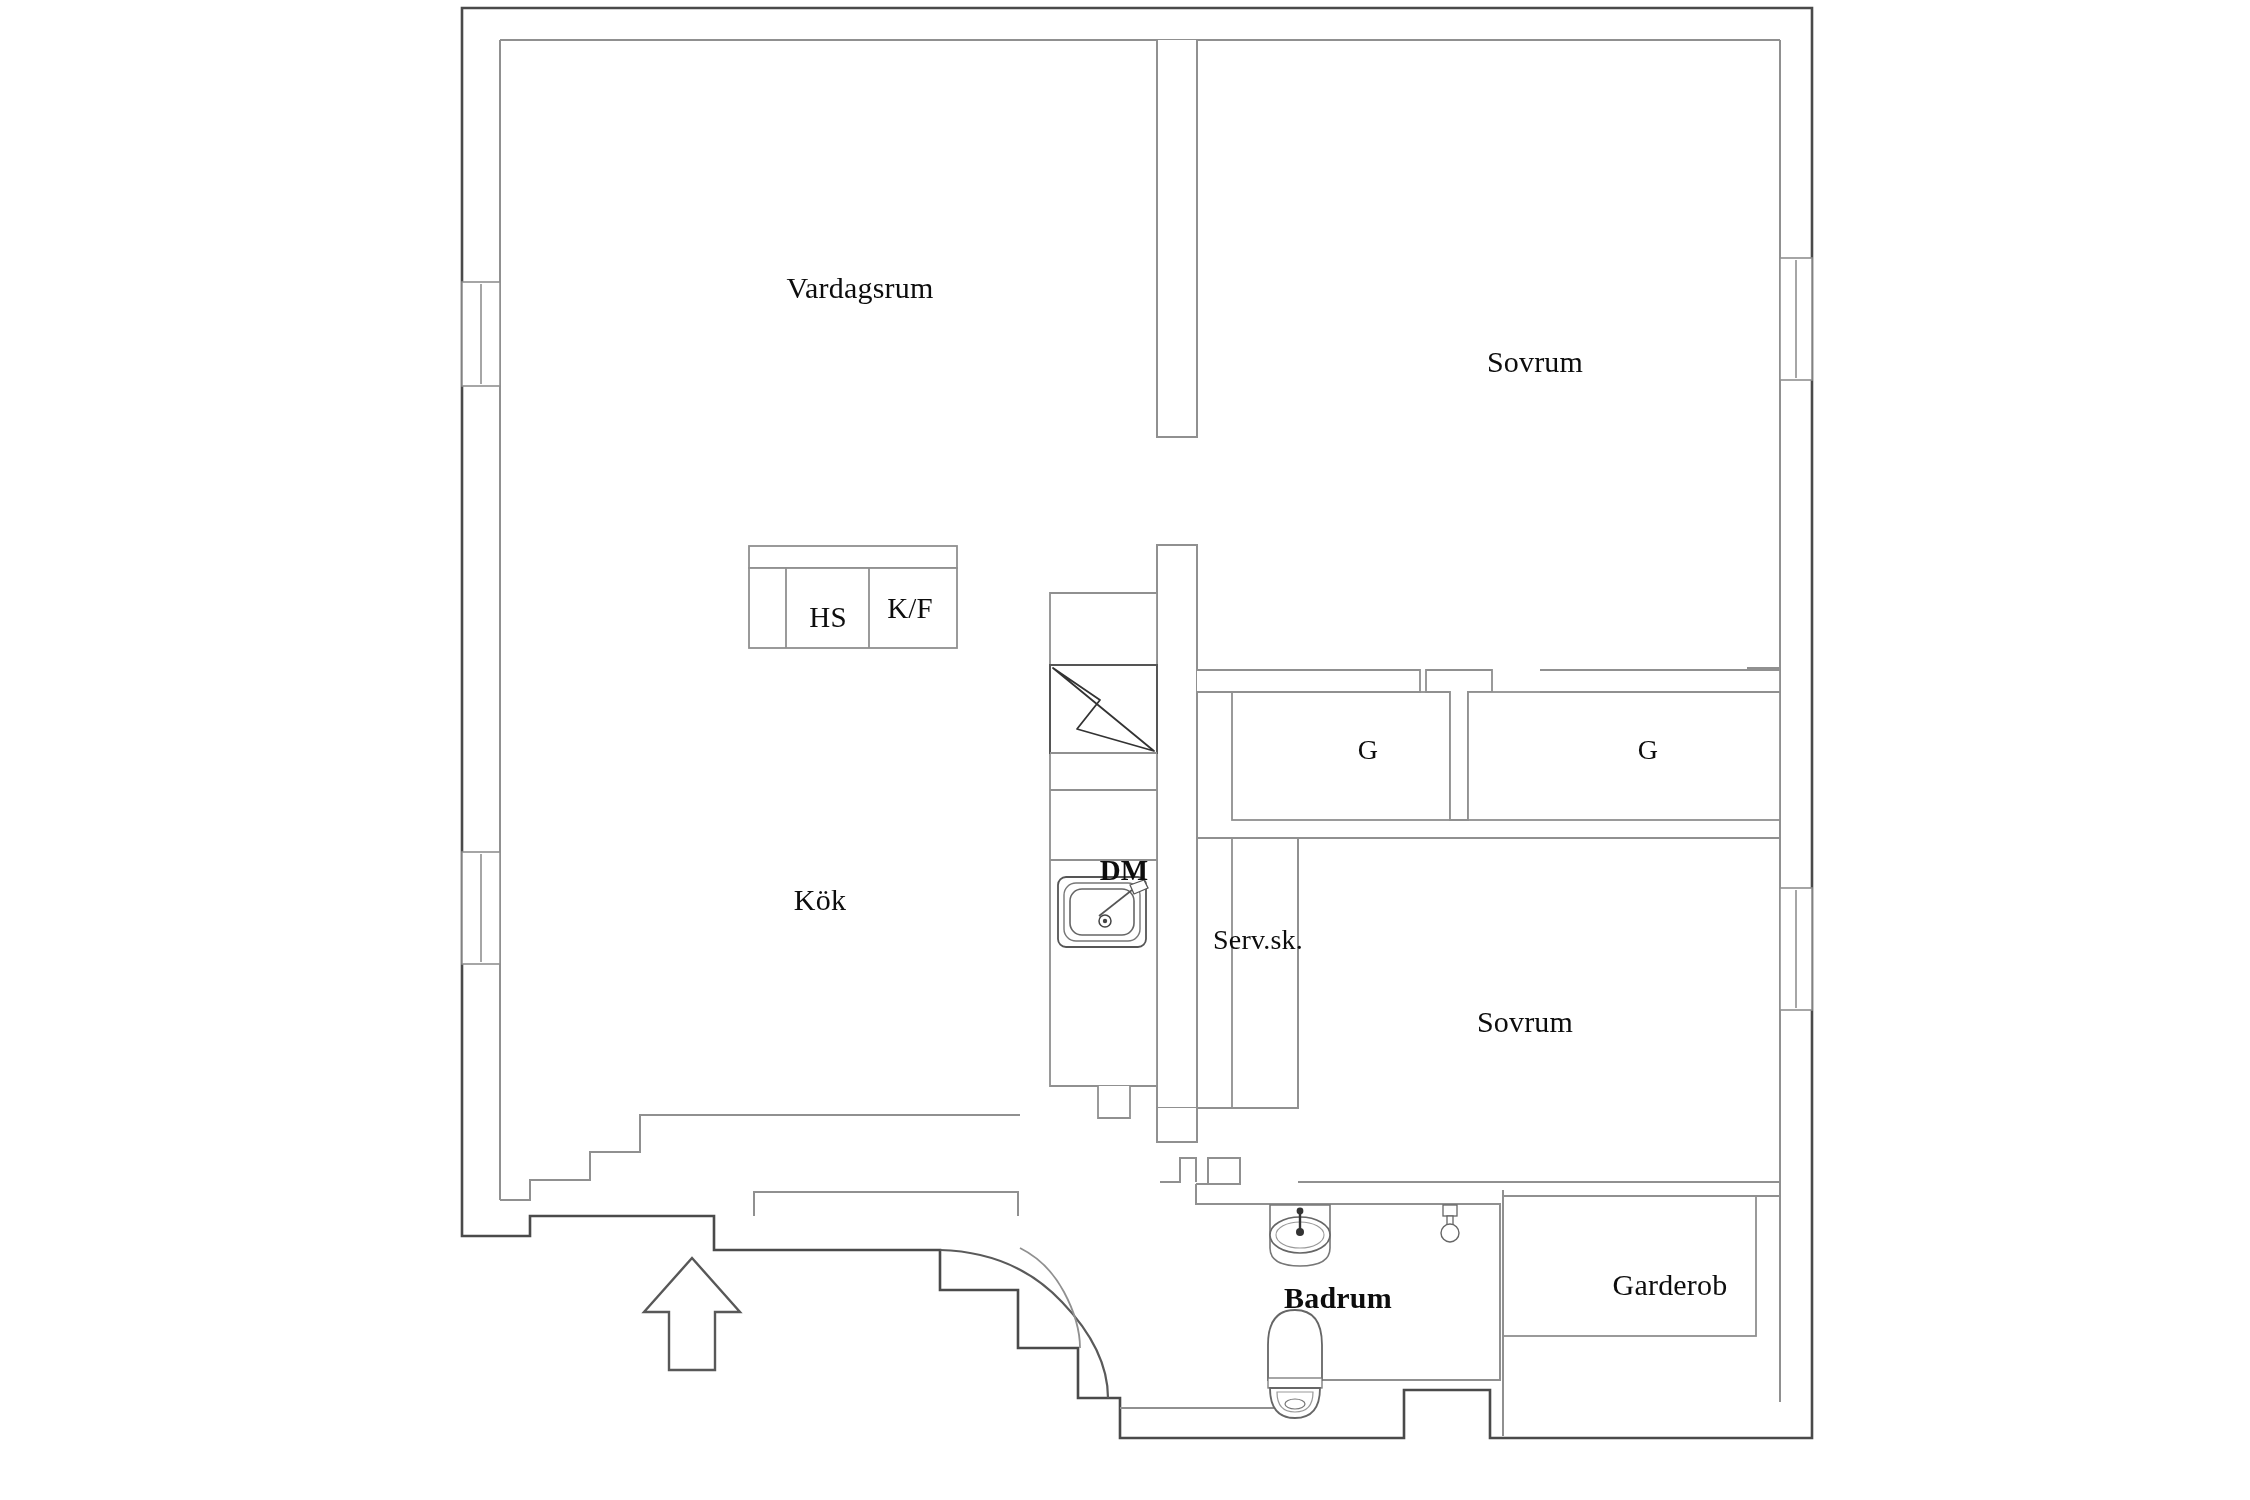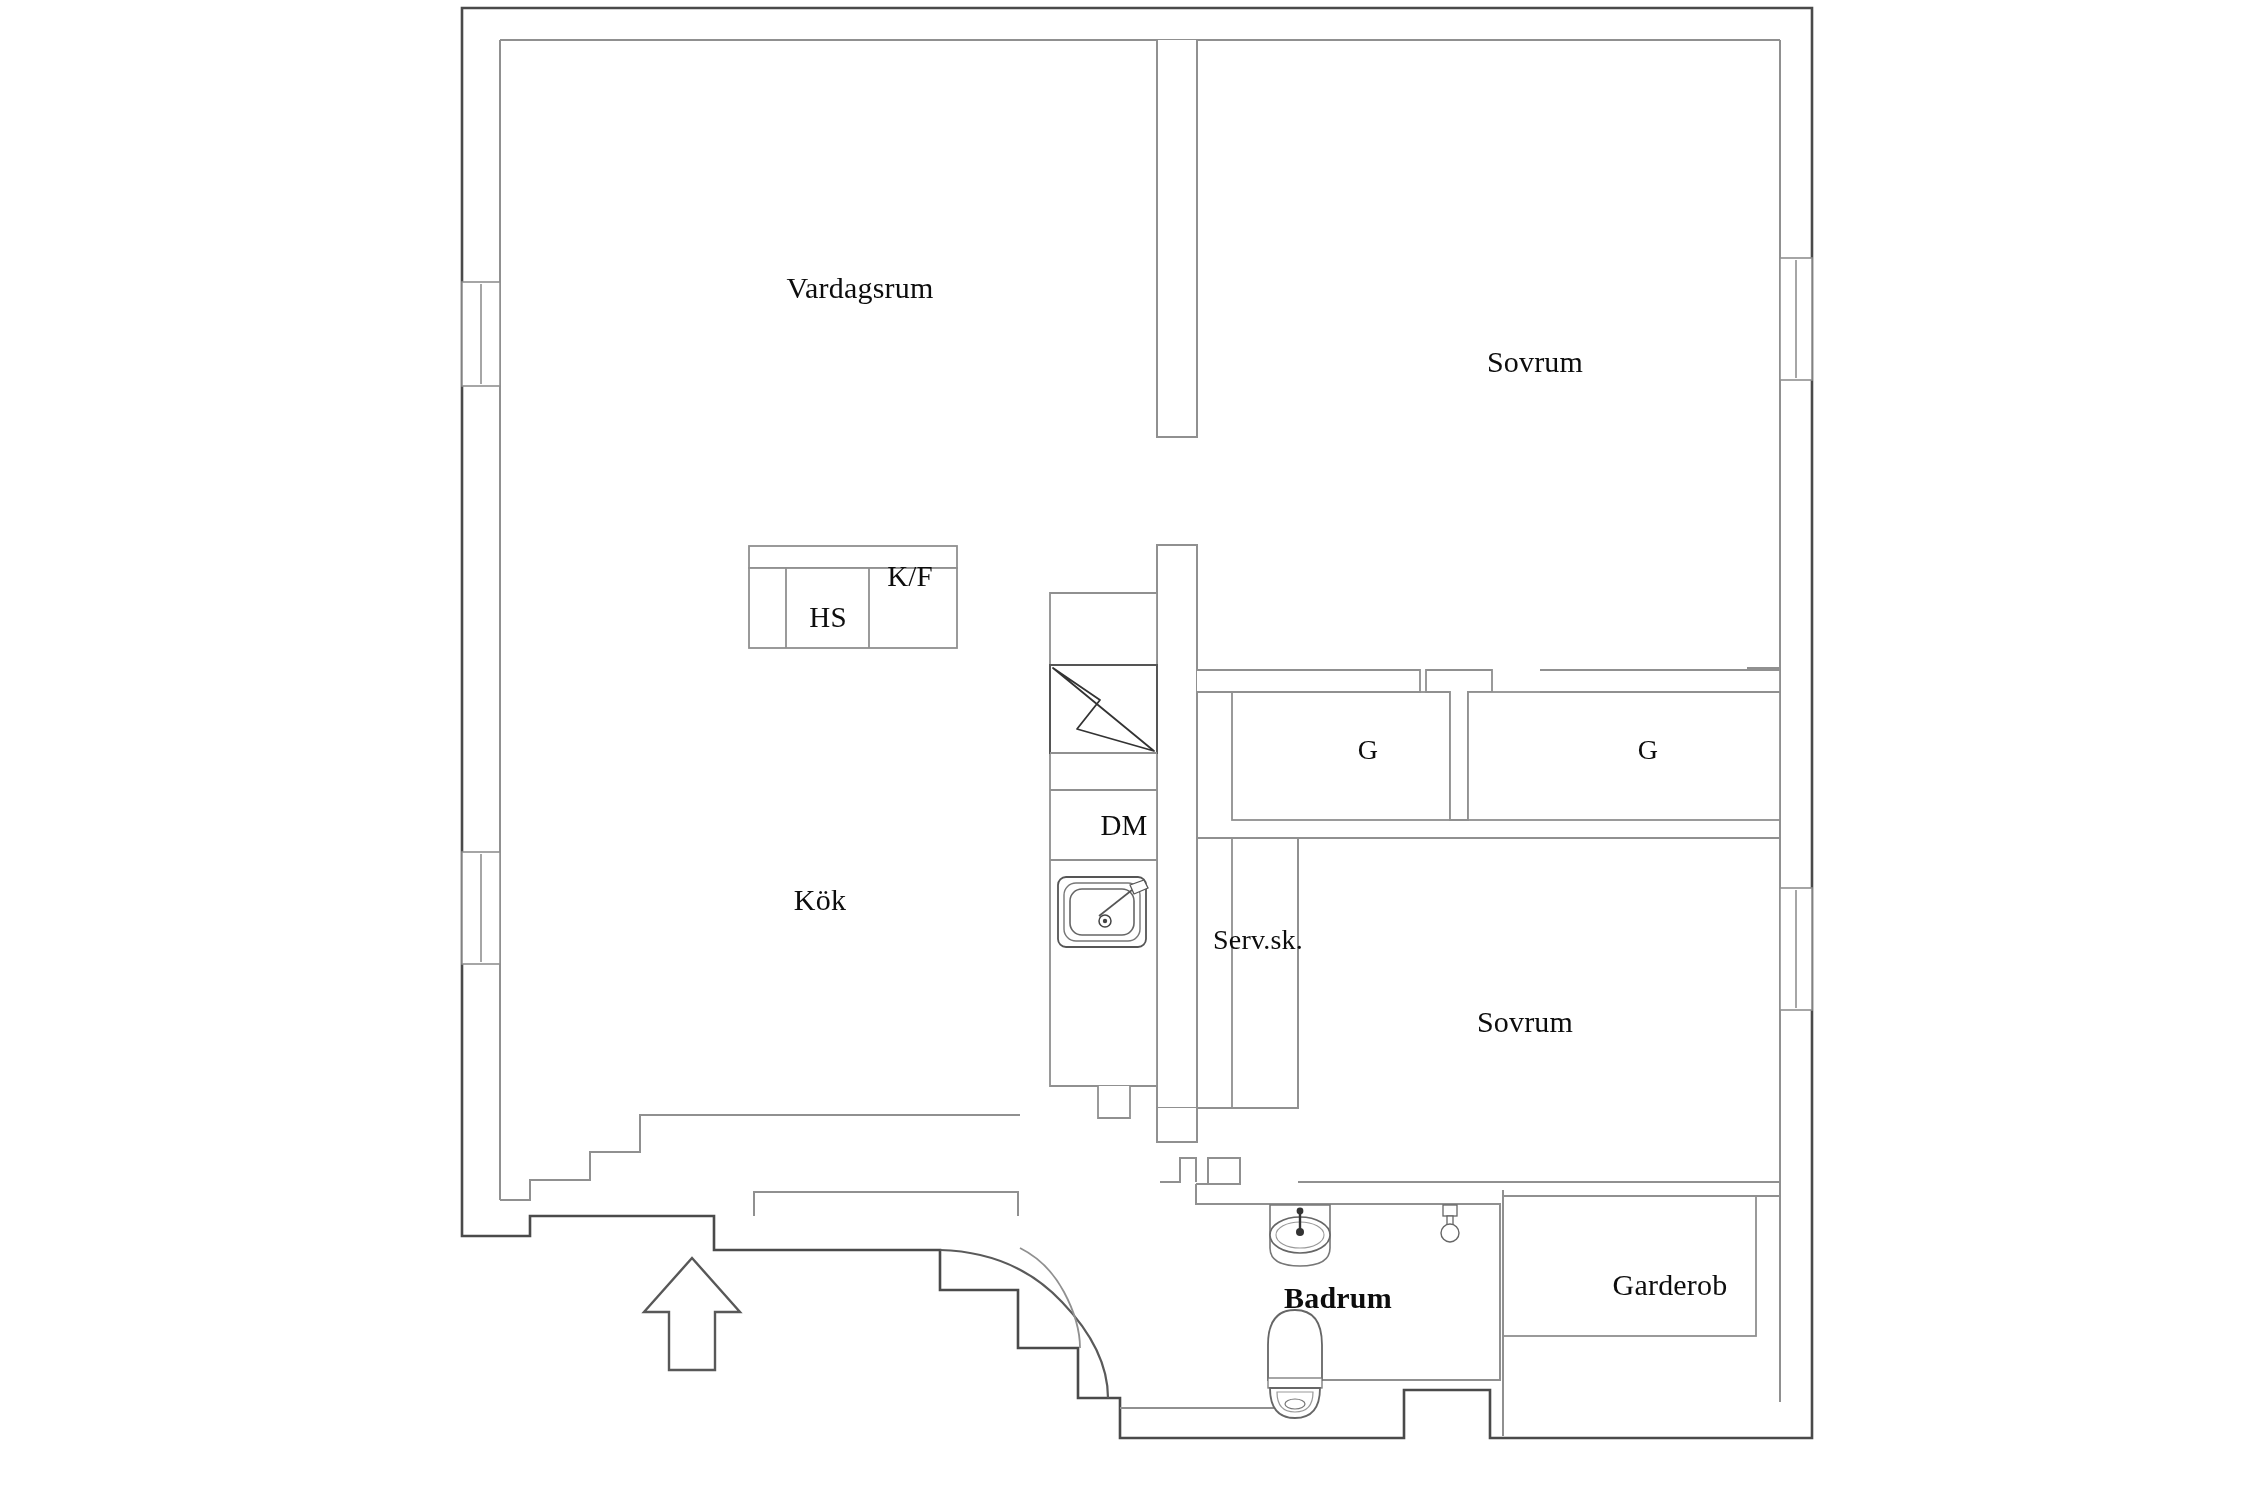--- a/index.html
+++ b/index.html
@@ -258,17 +258,17 @@
   <div class="rm-label lbl-room" style="left:1670px; top:1285px;text-align:right;">Garderob</div>
 
   <div class="rm-label lbl-small" style="left:1258px; top:940px;text-align:right;">Serv.sk.</div>
 
   <div class="rm-label lbl-small" style="left:1368px; top:750px;">G</div>
 
   <div class="rm-label lbl-small" style="left:1648px; top:750px;">G</div>
 
   <div class="rm-label lbl-app" style="left:828px;  top:608px;margin-top:9px;">HS</div>
 
-  <div class="rm-label lbl-app" style="left:910px;  top:576px;">K/F</div>
-
-  <div class="rm-label lbl-app" style="left:1124px; top:825px;">DM</div>
+  <div class="rm-label lbl-app" style="left:910px;  top:608px;">K/F</div>
+
+  <div class="rm-label lbl-app" style="left:1124px; top:870px;font-weight:bold;">DM</div>
 
 </div>
 
 </body></html>

